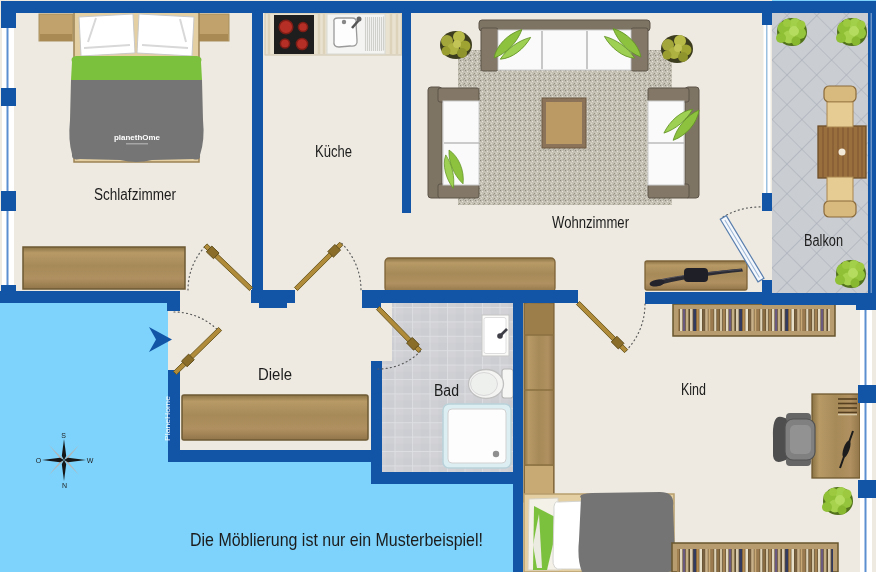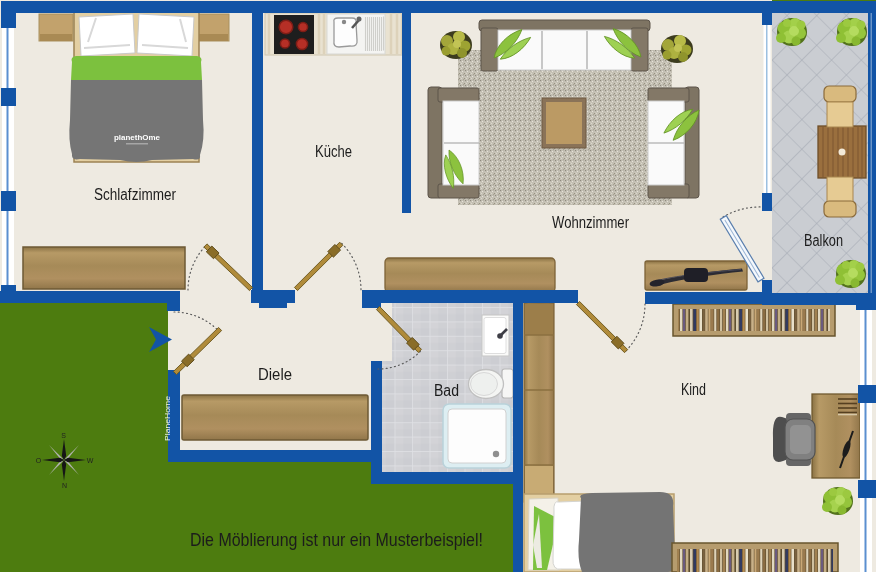--- a/index.html
+++ b/index.html
@@ -1,16 +1,16 @@
 <!DOCTYPE html>
 <html><head>
 <meta charset="utf-8">
 <style>
   html,body{margin:0;padding:0;background:#ffffff;}
-  #page{position:relative;width:876px;height:572px;background:#4d7c0f;overflow:hidden;}
+  #page{position:relative;width:876px;height:572px;background:#7dd3fc;overflow:hidden;}
   svg{display:block;}
   text{font-family:"Liberation Sans",sans-serif;}
 </style>
 </head>
 <body>
 <div id="page">
 <svg width="876" height="572" viewBox="0 0 876 572">
 <defs>
   <pattern id="btile" width="21" height="21" patternUnits="userSpaceOnUse" patternTransform="rotate(45 0 0)">
     <rect width="21" height="21" fill="#cacdd2"></rect>

